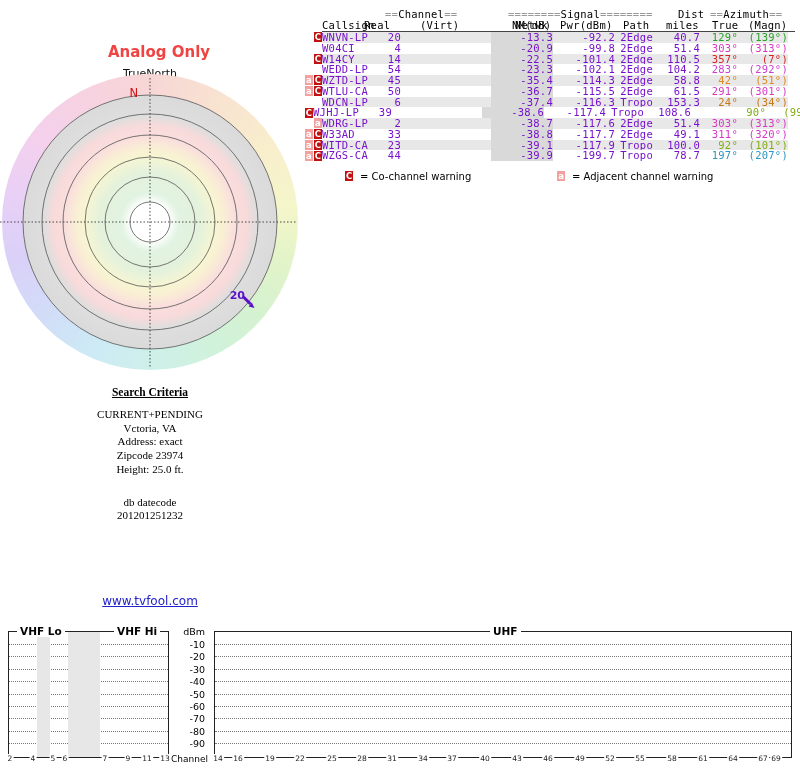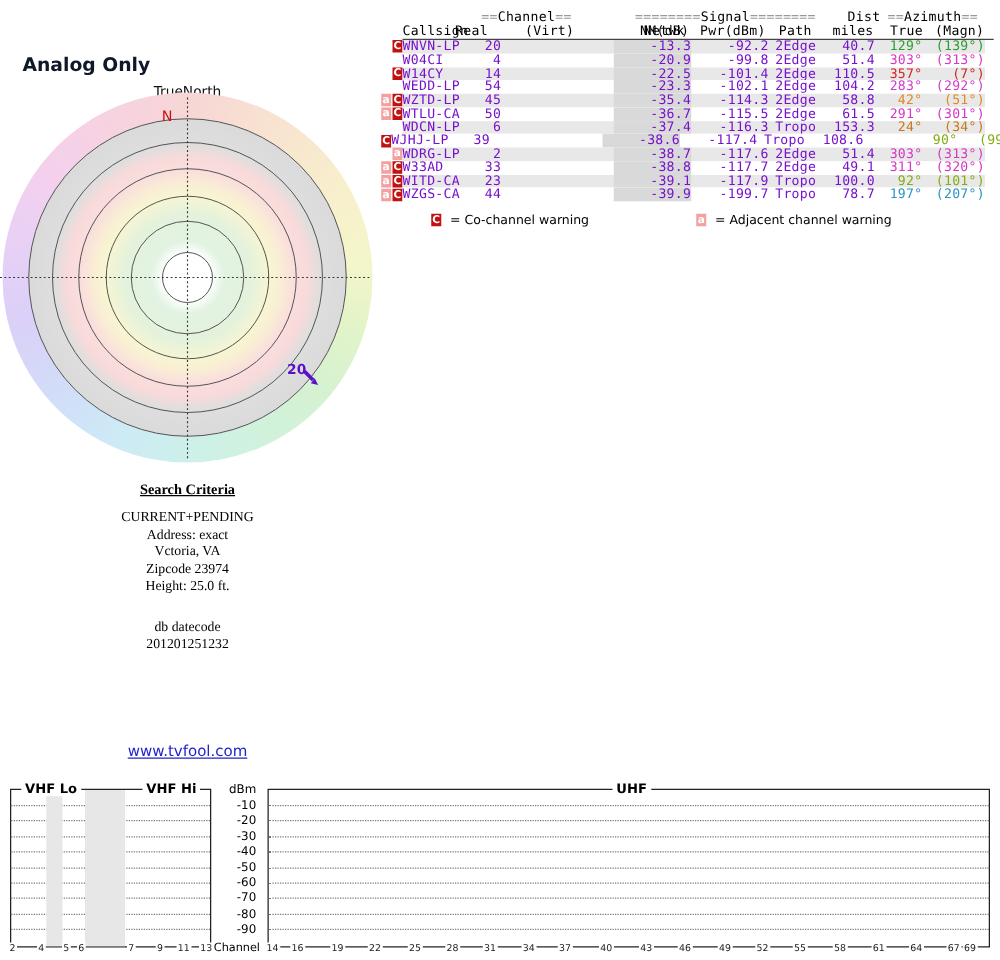--- a/index.html
+++ b/index.html
@@ -2,22 +2,22 @@
 <html><head>
 <meta charset="utf-8">
 <style>
   * { margin:0; padding:0; box-sizing:border-box; }
   html,body { width:800px; height:768px; background:#fff; overflow:hidden;
               font-family:"DejaVu Sans", sans-serif; }
   #page { position:relative; width:800px; height:768px; background:#fff; }
 
   
   #radar { position:absolute; left:0; top:0; width:300px; height:380px; }
-  #radar-title { position:absolute; top:43px; left:0; width:300px; 
-                 font-size:15px; font-weight:bold; color:#0f172a;padding-left:18px; }
+  #radar-title { position:absolute; top:43px; left:0; width:300px; text-align:center;
+                 font-size:15px; font-weight:bold; color:#ef4444;padding-left:18px; }
   #radar-north { position:absolute; top:67px; left:0; width:300px; text-align:center;
                  font-size:11px; color:#111; }
   #ring { position:absolute; left:2px; top:74px; width:296px; height:296px; border-radius:50%;
           background: conic-gradient(from 0deg,
             #f7d6d6 0deg, #f8e3d0 30deg, #f8efcc 60deg, #f4f6ca 85deg,
             #e3f4c8 105deg, #d5f2d0 130deg, #d0f2dc 155deg, #cdf0ea 180deg,
             #cdeaf6 205deg, #d2dcf8 230deg, #dad0f8 255deg, #e8d0f6 280deg,
             #f4d0ee 305deg, #f6d2e2 330deg, #f7d6d6 360deg); }
   #innerdisc { position:absolute; left:23px; top:95px; width:254px; height:254px; border-radius:50%;
           background: radial-gradient(circle closest-side,
@@ -358,22 +358,22 @@
   <div id="legend">
     <span class="wbox" style="left: 345px; background: rgb(193, 18, 18);">C</span>
     <span class="ltext" style="left:360px;">= Co-channel warning</span>
     <span class="wbox" style="left: 557px; background: rgb(242, 160, 160);">a</span>
     <span class="ltext" style="left:572px;">= Adjacent channel warning</span>
   </div>
 
   <div id="search">
     <div id="search-title">Search Criteria</div>
     <div class="sline">CURRENT+PENDING</div>
+    <div class="sline">Vctoria, VA</div>
     <div class="sline">Address: exact</div>
-    <div class="sline">Vctoria, VA</div>
     <div class="sline">Zipcode 23974</div>
     <div class="sline">Height: 25.0 ft.</div>
     <div id="datecode-block">
       <div class="sline">db datecode</div>
       <div class="sline">201201251232</div>
     </div>
   </div>
 
   <div id="linkwrap">
     <a href="#">www.tvfool.com</a>

